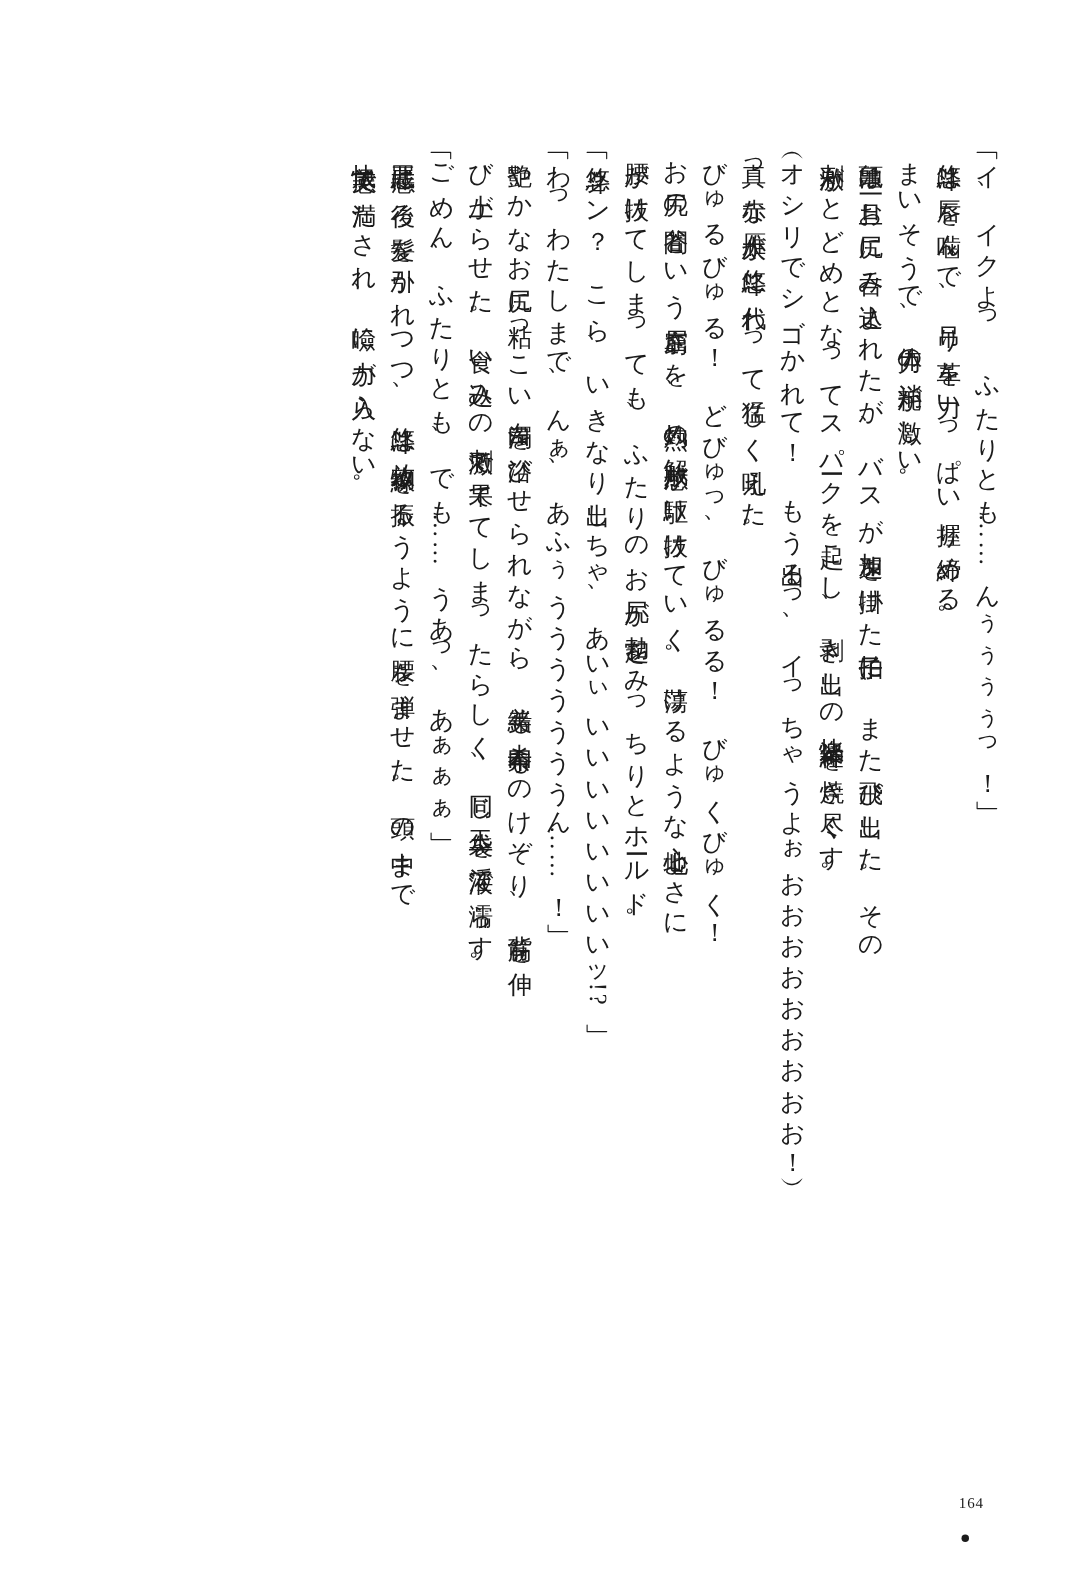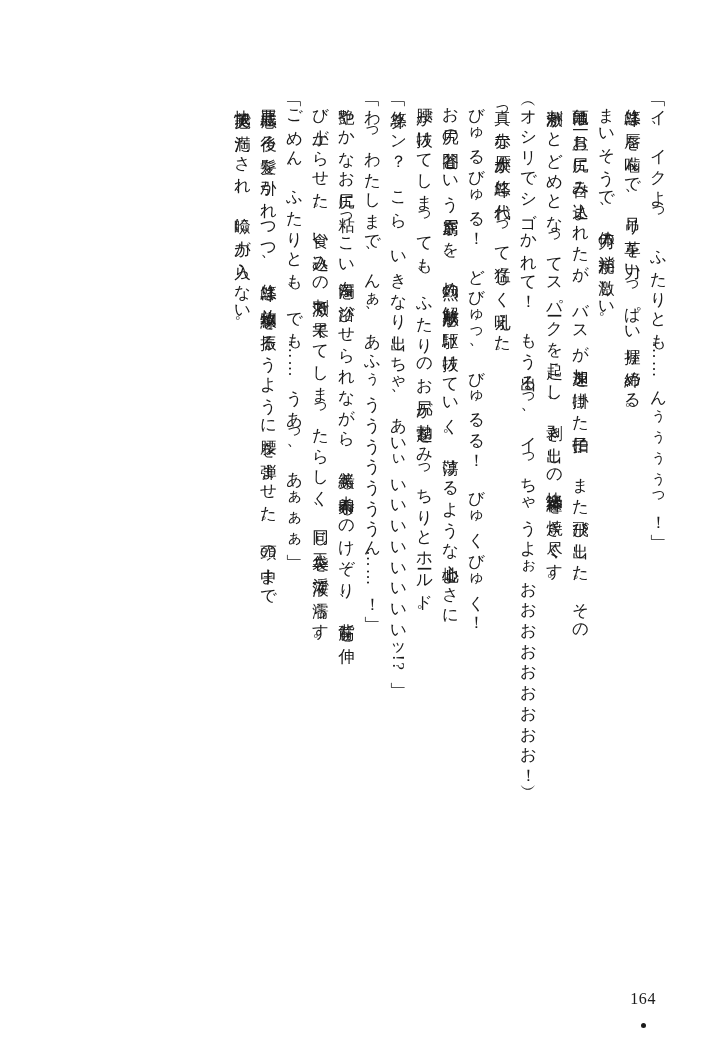--- a/index.html
+++ b/index.html
@@ -55,21 +55,21 @@
     white-space: pre;
     overflow: visible;
     color: #1b1b1b;
     font-family: "Liberation Serif", "DejaVu Serif", serif;
   }
 
   #page-number {
     position: absolute;
     right: 62px;
     bottom: 42px;
-    font-size: 16px;
+    font-size: 10px;
     letter-spacing: 0.6px;
     color: #1b1b1b;
     font-family: "Liberation Serif", "DejaVu Serif", serif;
   }
 
   #footer-dot {
     position: absolute;
     right: 72px;
     bottom: 22px;
     width: 5px;

